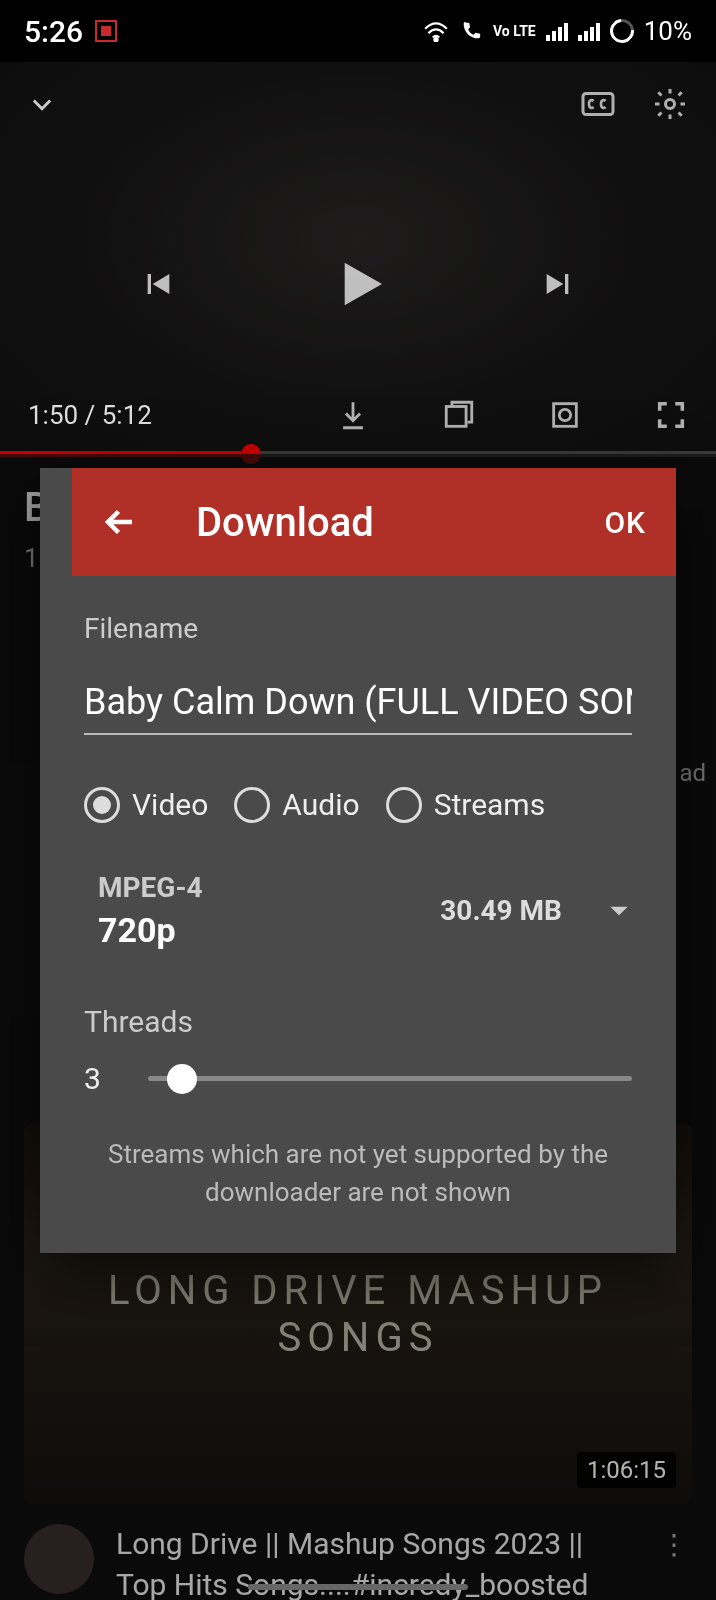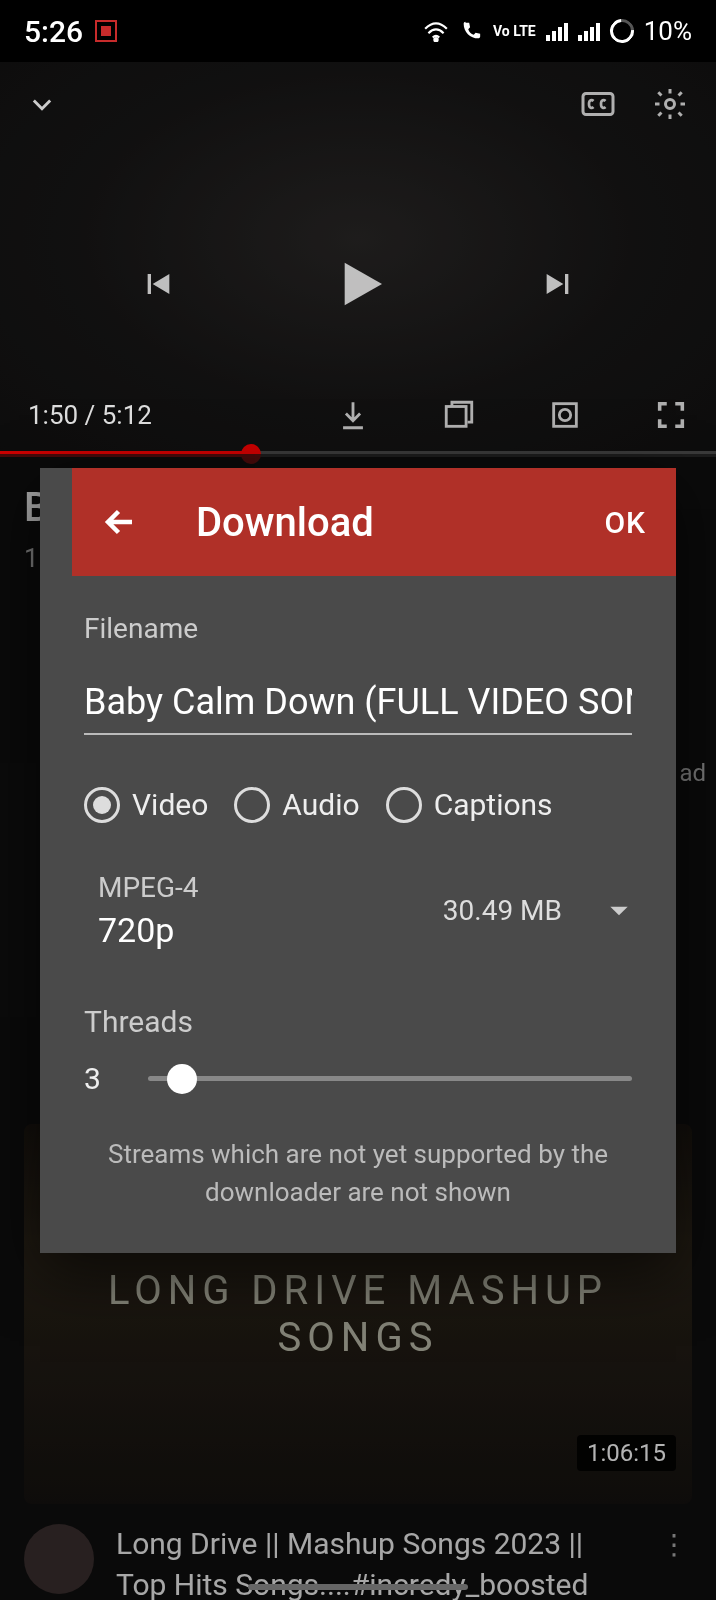--- a/index.html
+++ b/index.html
@@ -35,21 +35,21 @@
   .progress-bar { position: absolute; bottom: -3px; left: 0; right: 0; height: 6px; background: #3a3a3a; }
   .progress-fill { height: 100%; width: 35%; background: #cc0000; position: relative; }
   .progress-dot { position: absolute; right: -10px; top: -7px; width: 20px; height: 20px; background: #cc0000; border-radius: 50%; }
 
   
   .bg-content { position: absolute; top: 454px; left: 0; right: 0; bottom: 0; background: #0f0f0f; opacity: 0.7; }
   .bg-title { padding: 30px 24px 0; font-size: 40px; font-weight: 500; color: #eee; }
   .bg-views { padding: 12px 24px; font-size: 26px; color: #aaa; }
   .related-thumb { position:absolute; top:670px; left:24px; right:24px; height:380px; background: linear-gradient(180deg,#1a1510 0%,#2a2318 30%,#151210 100%); border-radius:8px; display:flex; align-items:center; justify-content:center; }
   .related-thumb-text { font-size:40px; letter-spacing:6px; color:#bba; font-weight:400; text-align:center; }
-  .duration-badge { position:absolute; bottom:33px; right:16px; background:rgba(0,0,0,0.85); color:#fff; font-size:24px; padding:4px 10px; border-radius:4px; }
+  .duration-badge { position:absolute; bottom:16px; right:16px; background:rgba(0,0,0,0.85); color:#fff; font-size:24px; padding:4px 10px; border-radius:4px; }
   .related-row { position:absolute; top:1070px; left:24px; right:24px; display:flex; gap:22px; align-items:flex-start; }
   .related-avatar { width:70px; height:70px; border-radius:50%; background:#3a2e2e; flex-shrink:0; }
   .related-meta { flex:1; }
   .related-title { font-size:30px; color:#eee; line-height:1.35; }
   .related-more { color:#aaa; font-size:28px; padding:4px; }
   .ad-chip { position:absolute; top:305px; right:10px; font-size:24px; color:#aaa; }
 
   
   .dialog { position: absolute; top: 468px; left: 40px; right: 40px; background: #4a4a4a; box-shadow: 0 20px 60px rgba(0,0,0,0.6); }
   .dialog-header { background: #b03028; height: 108px; display: flex; align-items: center; padding: 0 30px; margin-left: 32px; }
@@ -57,21 +57,21 @@
   .dialog-title { flex: 1; text-align: left; padding-left: 58px; font-size: 40px; font-weight: 500; color: #fff; }
   .ok-btn { font-size: 30px; font-weight: 500; color: #fff; letter-spacing: 1px; }
   .dialog-body { padding: 36px 44px 42px; }
   .field-label { font-size: 28px; color: #ccc; margin-bottom: 30px; }
   .filename-input { width: 100%; background: transparent; border: none; border-bottom: 2px solid #bbb; color: #fff; font-size: 36px; padding: 6px 0 10px; outline: none; }
   .radio-row { display: flex; gap: 26px; margin-top: 52px; align-items: center; }
   .radio { display: flex; gap: 12px; }
   .radio-circle { width: 36px; height: 36px; border: 3px solid #ddd; border-radius: 50%; display: flex; align-items: center; justify-content: center; }
   .radio-circle.checked::after { content: ''; width: 18px; height: 18px; background: #ddd; border-radius: 50%; }
   .radio-label { font-size: 30px; color: #eee; }
-  .format-row { display: flex; align-items: center; margin-top: 48px; padding-left: 14px; }
+  .format-row { display: flex; align-items: center; margin-top: 48px; padding-left: 14px; font-weight: bold; }
   .format-left { flex: 1; }
   .format-codec { font-size: 28px; color: #ccc; }
   .format-res { font-size: 34px; color: #fff; margin-top: 6px; }
   .format-size { font-size: 28px; color: #ddd; margin-right: 44px; }
   .format-chev { width: 26px; height: 26px; }
   .threads-section { margin-top: 54px; }
   .threads-label { font-size: 30px; color: #ccc; }
   .threads-row { display: flex; align-items: center; gap: 44px; margin-top: 22px; }
   .threads-val { font-size: 30px; color: #eee; width: 20px; }
   .slider { flex: 1; position: relative; height: 30px; display: flex; align-items: center; }
@@ -203,21 +203,21 @@
       <div class="radio">
         <span class="radio-circle checked"></span>
         <span class="radio-label">Video</span>
       </div>
       <div class="radio">
         <span class="radio-circle"></span>
         <span class="radio-label">Audio</span>
       </div>
       <div class="radio">
         <span class="radio-circle"></span>
-        <span class="radio-label">Captions</span>
+        <span class="radio-label">Streams</span>
       </div>
     </div>
     <div class="format-row">
       <div class="format-left">
         <div class="format-codec">MPEG-4</div>
         <div class="format-res">720p</div>
       </div>
       <div class="format-size">30.49 MB</div>
       <svg class="format-chev" viewBox="0 0 24 24" fill="#ccc">
           <path d="M4 8l8 8 8-8z"></path>

